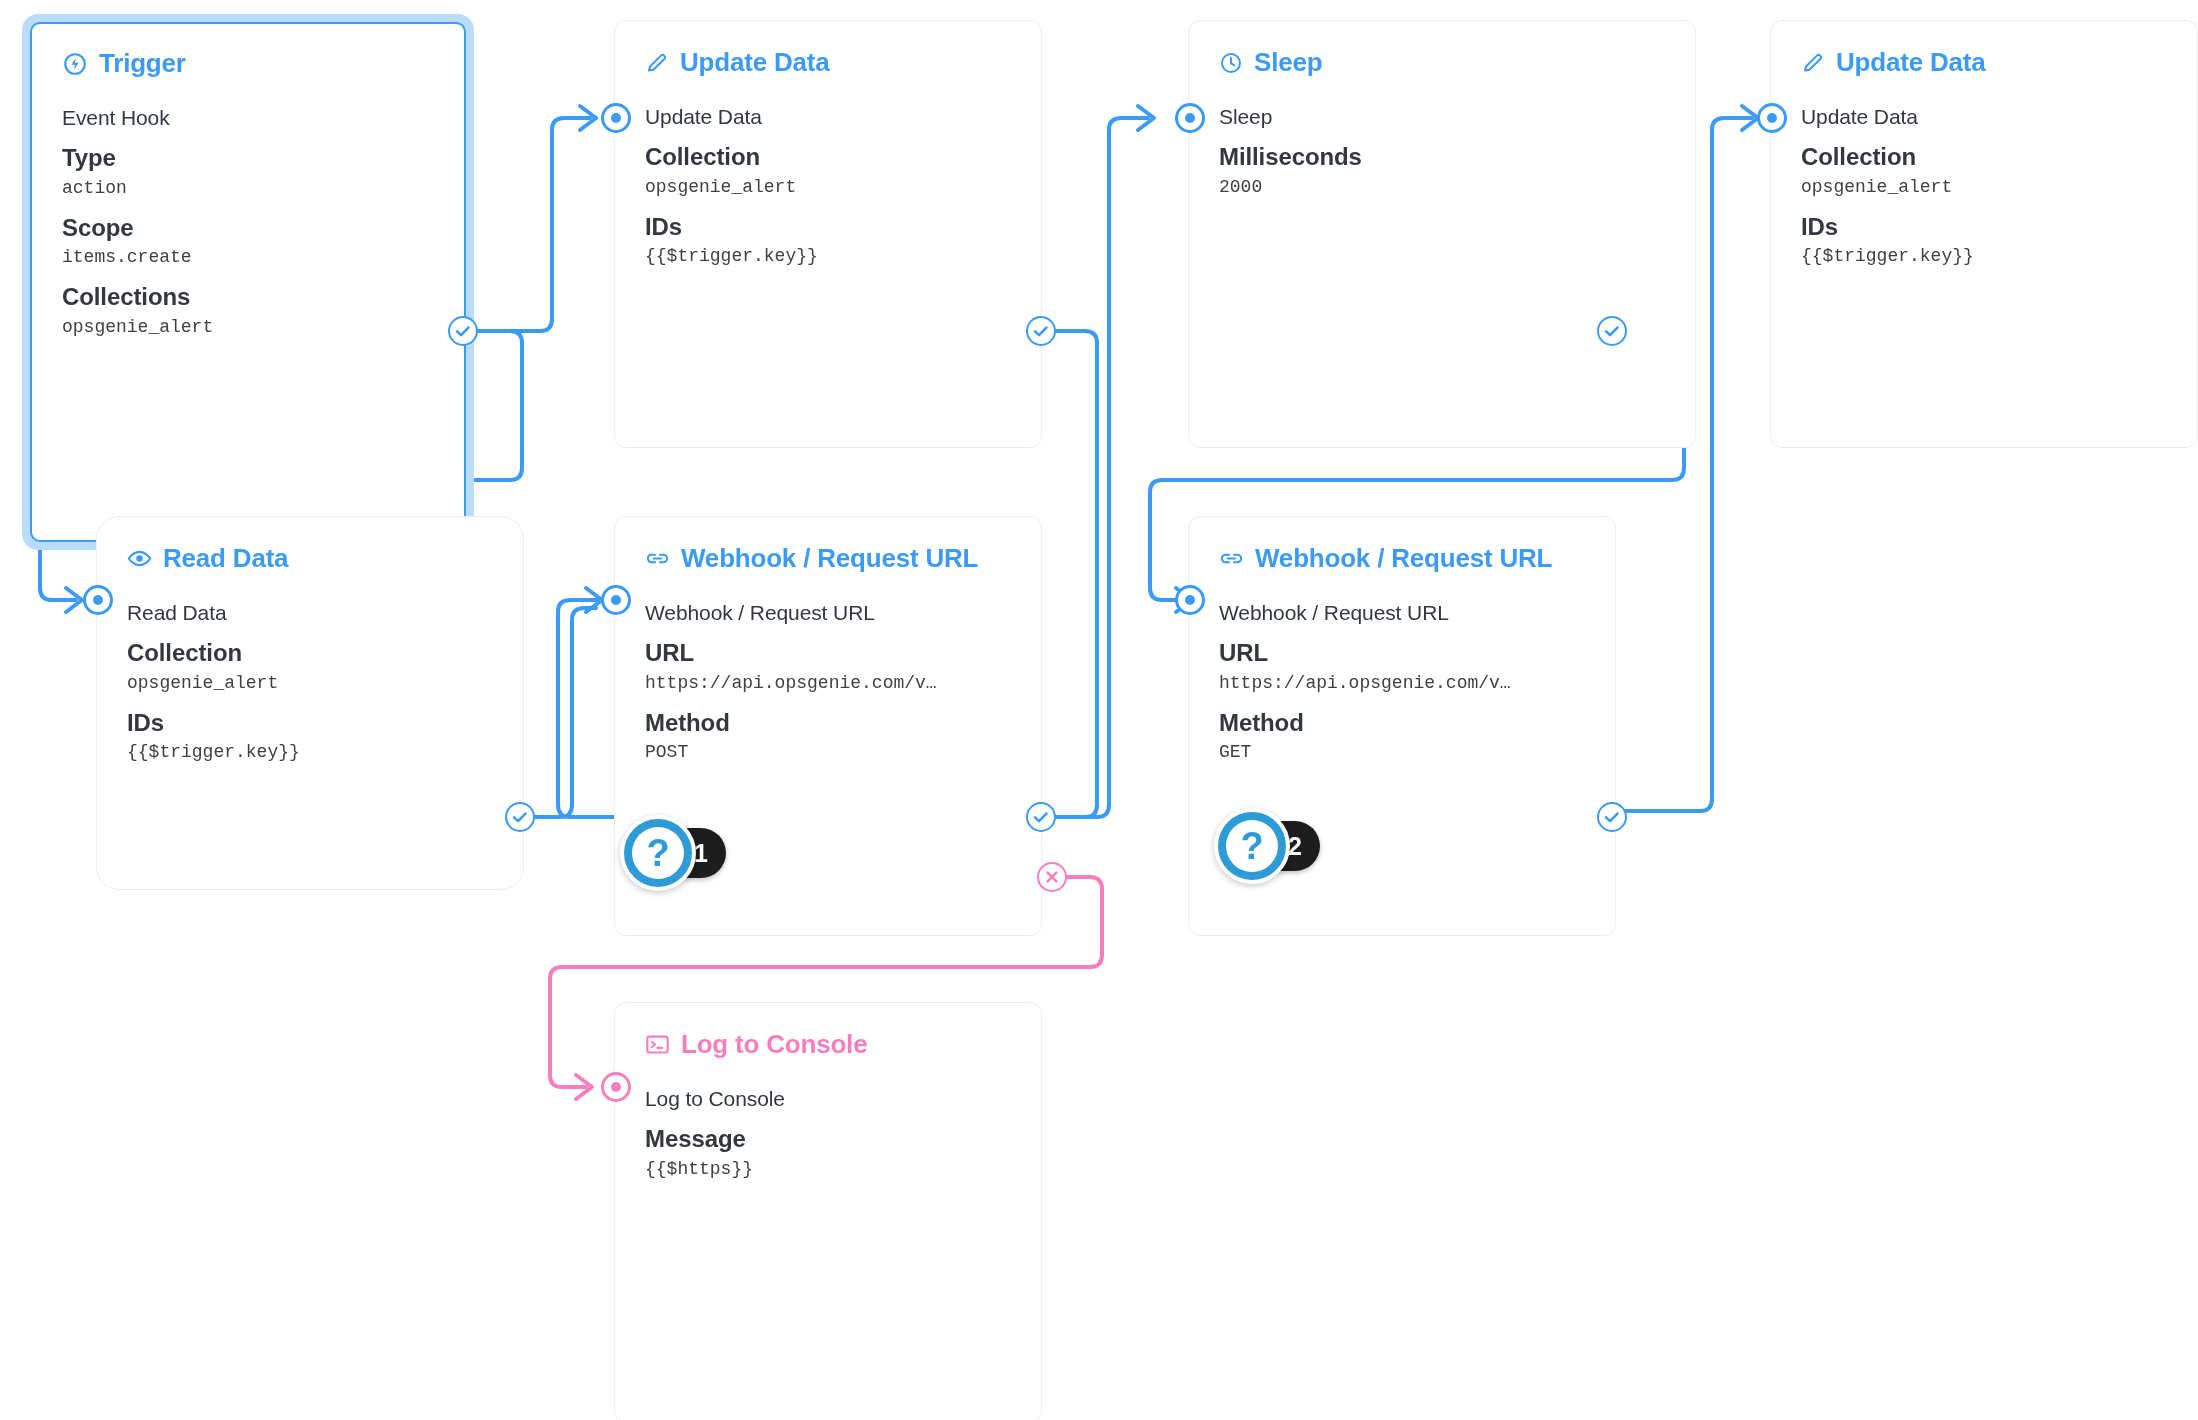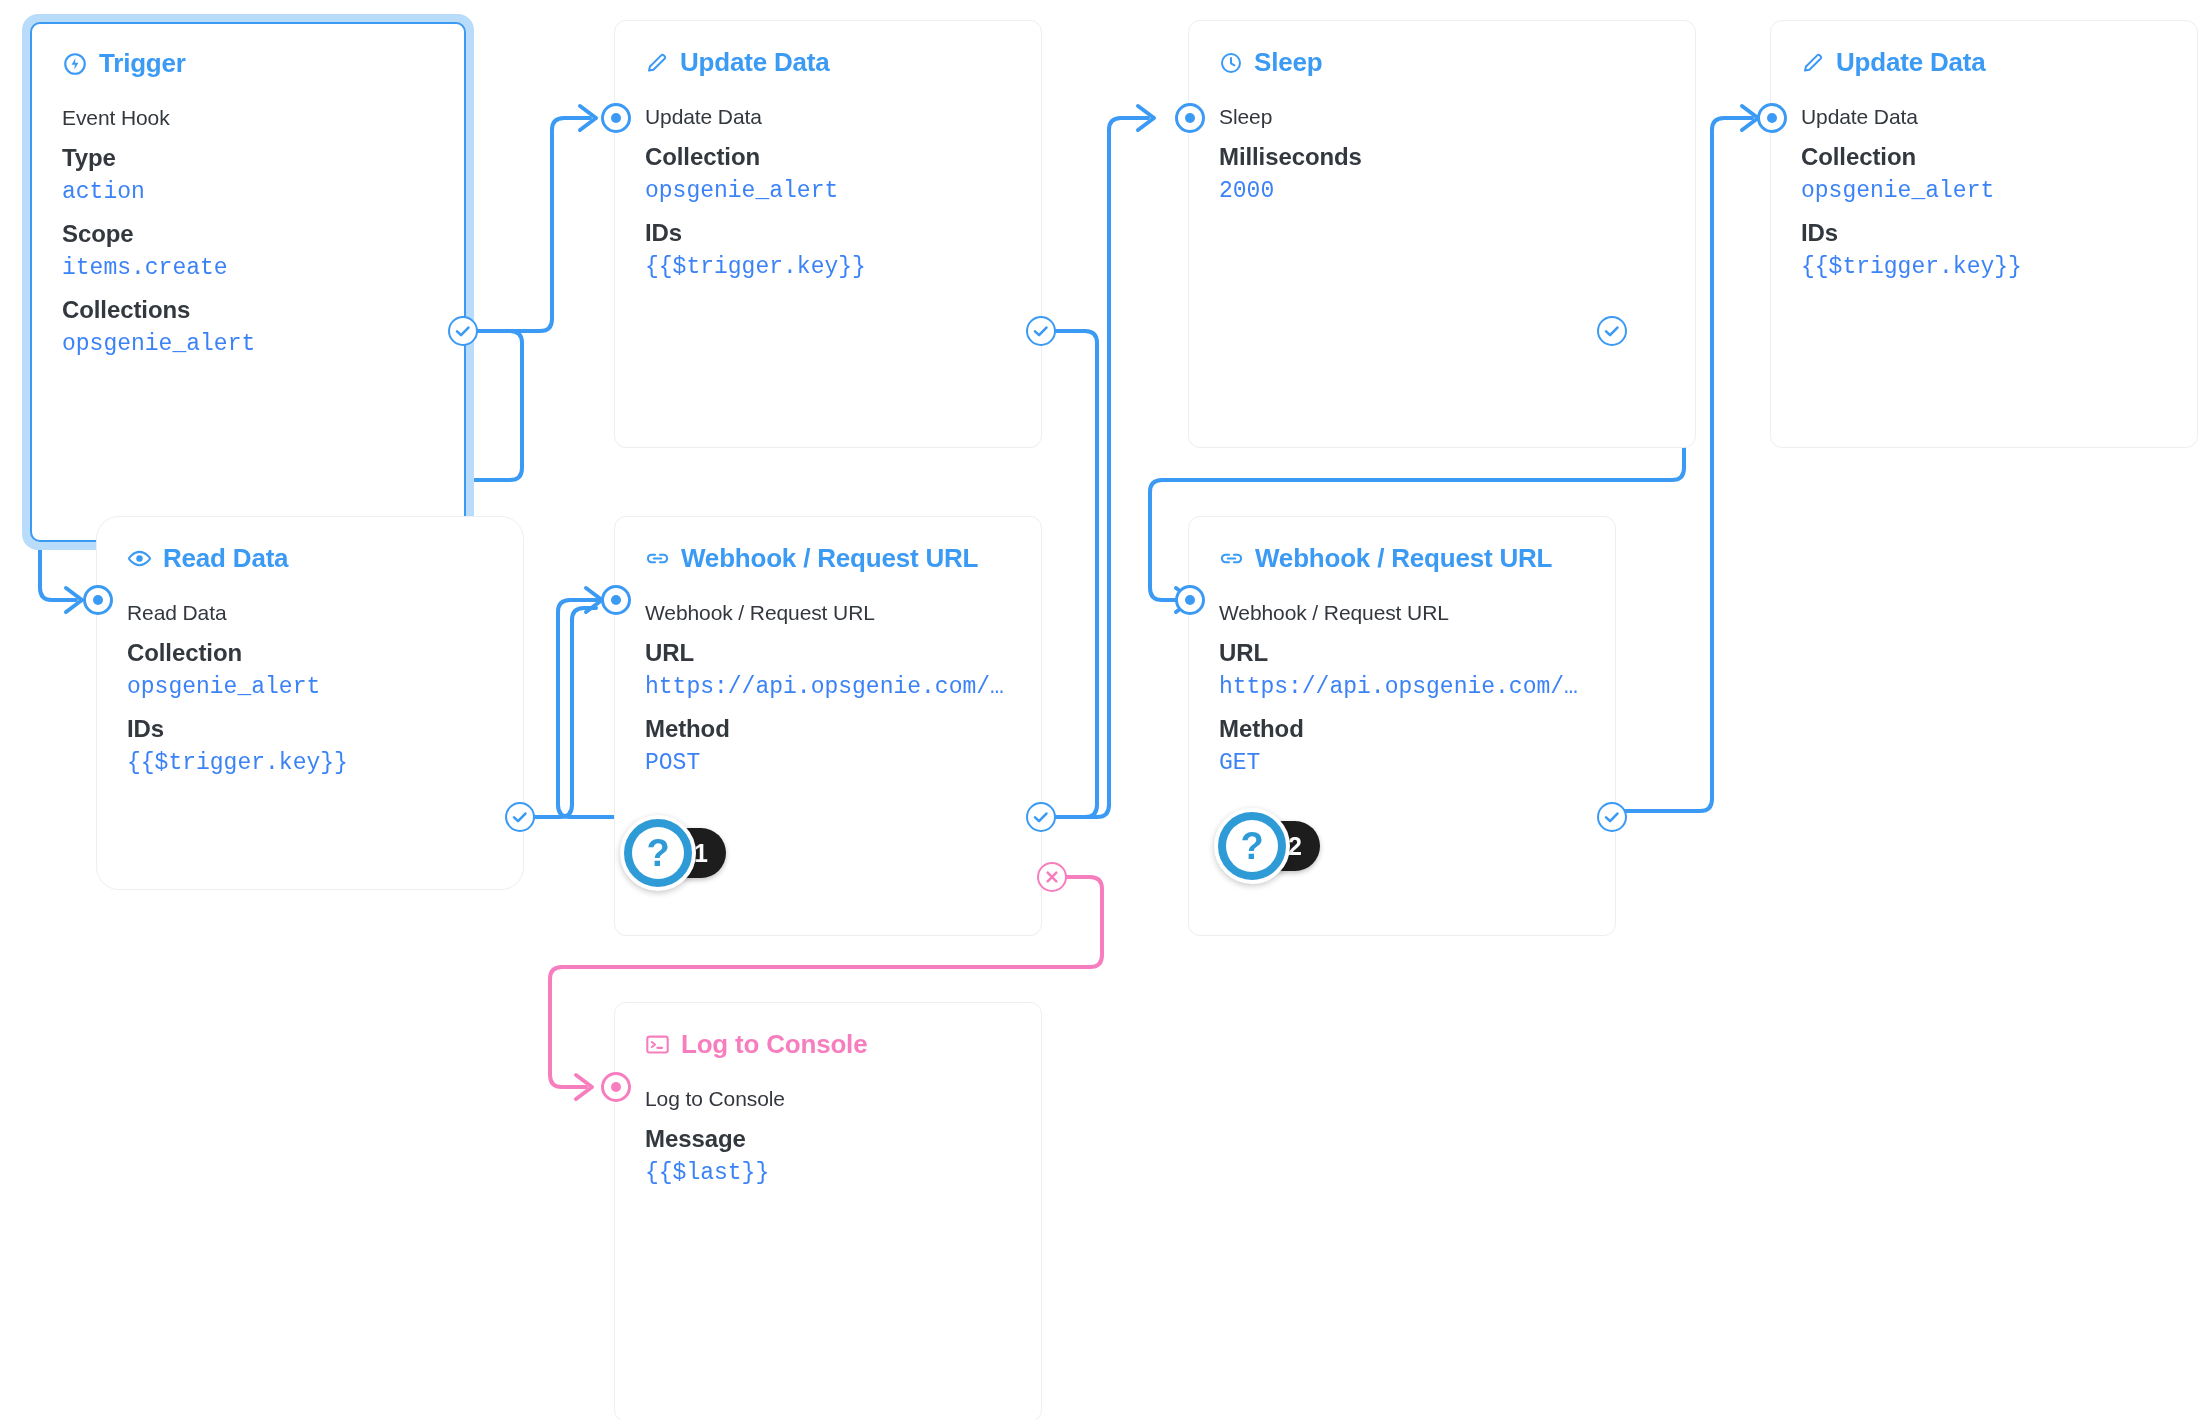--- a/index.html
+++ b/index.html
@@ -31,21 +31,21 @@
     font-size:21px;color:#33383f;line-height:1.25;margin-bottom:10px;
     font-weight:400;letter-spacing:-0.1px;
   }
   .field{margin-top:12px;}
   .field:first-of-type{margin-top:0;}
   .f-label{
     font-size:24px;font-weight:700;color:#33383f;line-height:1.28;letter-spacing:-0.1px;
   }
   .f-value{
     font-family:"Liberation Mono", monospace;
-    font-size:23px;color:#3b82f6;line-height:1.32;margin-top:3px;
+    font-size:18px;color:#404040;line-height:1.32;margin-top:3px;
     white-space:nowrap;overflow:hidden;text-overflow:ellipsis;
   }
 
   
   .trigger-wrap{
     position:absolute;
     border-radius:16px;
     background:#b9dcfb;
     padding:8px;
     box-sizing:border-box;
@@ -378,19 +378,19 @@
             <rect x="2.2" y="4.4" width="19.6" height="15.2" rx="2.2"></rect>
             <path d="M6.6 9.6 L9.6 12 L6.6 14.4"></path>
             <path d="M11.8 15.2 H16.4"></path>
           </svg>
         </span>
         <span>Log to Console</span>
       </div>
       <div class="row-name">Log to Console</div>
       <div class="field">
         <div class="f-label">Message</div>
-        <div class="f-value">{{$last}}</div>
+        <div class="f-value">{{$https}}</div>
       </div>
     </div>
   </div>
   <div class="port pink" style="left:601px;top:1072px;"></div>
 
 </div>
 
 </body></html>

